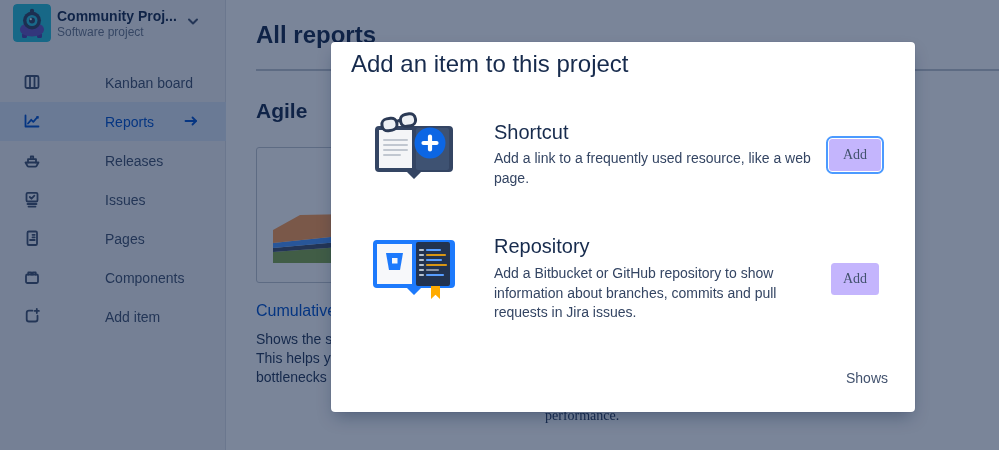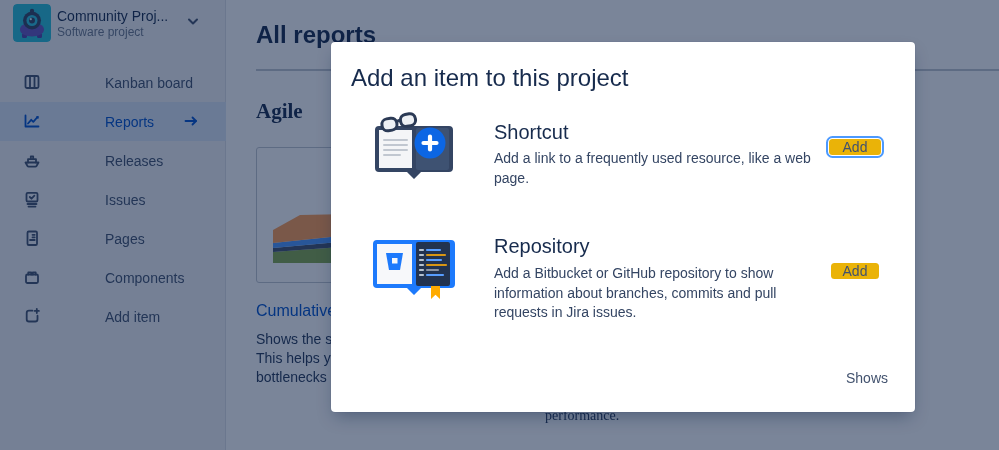--- a/index.html
+++ b/index.html
@@ -13,70 +13,70 @@
 
   
   .sidebar {
     position: absolute; left: 0; top: 0; width: 226px; height: 450px;
     background: #F4F5F7; border-right: 1px solid #DFE1E6;
   }
   .project-header { position: absolute; left: 0; top: 0; width: 226px; height: 56px; cursor: pointer; }
   .avatar { position: absolute; left: 13px; top: 4px; width: 38px; height: 38px; border-radius: 4px; overflow: hidden; }
   .project-name {
     position: absolute; left: 57px; top: 8px; width: 122px;
-    font-size: 14px; font-weight: 400; color: #172B4D; line-height: 17px;
+    font-size: 14px; font-weight: 700; color: #172B4D; line-height: 17px;
     white-space: nowrap; overflow: hidden;
   }
   .project-type { position: absolute; left: 57px; top: 25px; font-size: 12px; color: #6B778C; line-height: 15px; }
   .chevron { position: absolute; left: 183px; top: 11px; width: 20px; height: 20px; }
 
   .nav { position: absolute; left: 0; top: 63px; width: 226px; }
   .nav-item { position: relative; height: 39px; width: 226px; display: flex; align-items: center; cursor: pointer; }
   .nav-icon { position: absolute; left: 22px; top: 9px; width: 20px; height: 20px; }
   .nav-label { position: absolute; left: 57px; font-size: 14px; color: #42526E; line-height: 20px; margin-left: 48px; }
   .nav-item.active { background: #DCE6F7; }
   .nav-item.active .nav-label { color: #0052CC; font-weight: 500; }
   .nav-arrow { position: absolute; left: 181px; top: 9px; width: 20px; height: 20px; }
 
   
   .content { position: absolute; left: 226px; top: 0; width: 773px; height: 450px; background: #FFFFFF; }
   .page-title { position: absolute; left: 30px; top: 21px; font-size: 24px; font-weight: 600; color: #172B4D; }
   .title-divider { position: absolute; left: 30px; top: 69px; width: 743px; height: 2px; background: #C1C7D0; }
-  .section-title { position: absolute; left: 30px; top: 99px; font-size: 21px; font-weight: 600; color: #172B4D; font-family: Liberation Serif, serif; }
+  .section-title { position: absolute; left: 30px; top: 99px; font-size: 21px; font-weight: 600; color: #172B4D; }
   .report-card {
     position: absolute; left: 30px; top: 147px; width: 252px; height: 136px;
     border: 1.5px solid #C1C7D0; border-radius: 3px; background: #fff; overflow: hidden; cursor: pointer;
   }
   .thumb { position: absolute; left: 16px; top: 61px; }
   .report-link { position: absolute; left: 30px; top: 302px; font-size: 16px; font-weight: 500; color: #0052CC; cursor: pointer; }
   .report-desc { position: absolute; left: 30px; font-size: 14px; color: #253858; line-height: 19px; }
   .desc1 { top: 330px; } .desc2 { top: 349px; } .desc3 { top: 368px; }
   .bg-fragment { position: absolute; left: 319px; top: 406px; font-size: 14px; color: #253858; line-height: 19px; font-family: Liberation Serif, serif; }
 
   
   .blanket { position: absolute; inset: 0; background: rgba(9,30,66,0.54); z-index: 5; }
 
   
   .modal {
     position: absolute; left: 331px; top: 42px; width: 584px; height: 370px; z-index: 10;
     background: #FFFFFF; border-radius: 4px;
     box-shadow: 0 8px 16px -4px rgba(9,30,66,0.35), 0 0 1px rgba(9,30,66,0.31);
   }
-  .modal-title { position: absolute; left: 20px; top: 20px; font-size: 24px; font-weight: 500; color: #172B4D; line-height: 32px; }
+  .modal-title { position: absolute; left: 20px; top: 6px; font-size: 24px; font-weight: 500; color: #172B4D; line-height: 32px; }
   .item-icon { position: absolute; left: 36px; width: 94px; height: 72px; }
   .icon-shortcut { top: 70px; }
   .icon-repo { top: 186px; }
   .item-title { position: absolute; left: 163px; font-size: 20px; font-weight: 500; color: #172B4D; line-height: 24px; }
   .t-shortcut { top: 78px; } .t-repo { top: 192px; }
   .item-desc { position: absolute; left: 163px; width: 322px; font-size: 14px; color: #344563; line-height: 19.5px; }
   .d-shortcut { top: 107px; } .d-repo { top: 222px; }
   .add-btn {
-    position: absolute; height: 16px; border: none; border-radius: 3.5px;
-    background: #eab308; color: #42526E; font-size: 14px;
-    font-family: Liberation Sans, sans-serif;
+    position: absolute; height: 32px; border: none; border-radius: 3.5px;
+    background: #c4b5fd; color: #42526E; font-size: 14px;
+    font-family: Liberation Serif, serif;
     display: inline-flex; align-items: center; justify-content: center; cursor: pointer;
   }
   .btn-shortcut { left: 498px; top: 97px; width: 52px; outline: 2px solid #4C9AFF; outline-offset: 1px; }
   .btn-repo { left: 500px; top: 221px; width: 48px; }
   .close-btn {
     position: absolute; left: 505px; top: 320px; height: 32px; padding: 0 10px;
     background: transparent; border: none; color: #42526E; font-size: 14px;
     font-family: "Liberation Sans", "DejaVu Sans", sans-serif; cursor: pointer;
   }
 </style>

